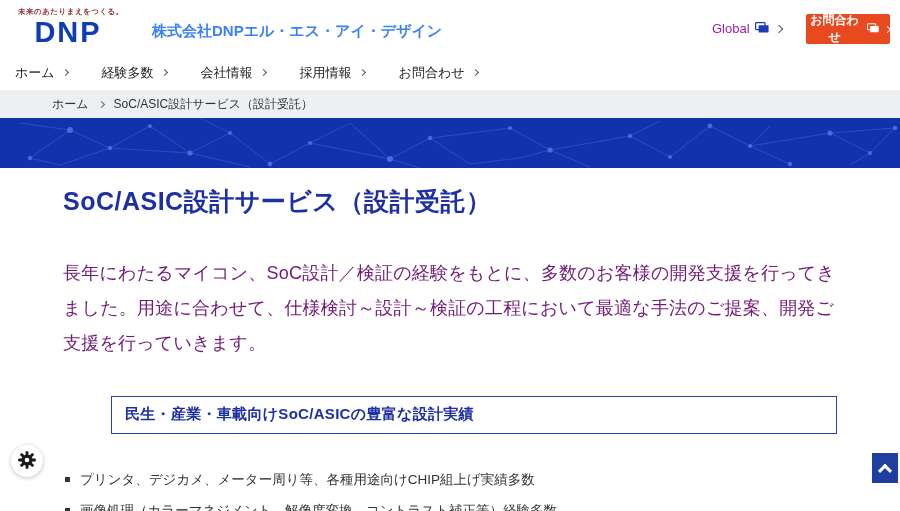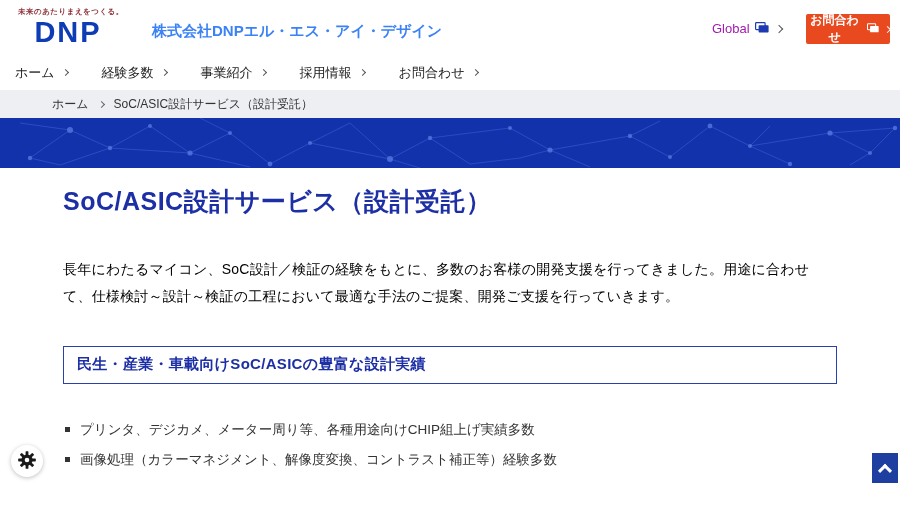--- a/index.html
+++ b/index.html
@@ -39,22 +39,22 @@
   .crumb-sep { display: inline-block; width: 5px; height: 5px; border-top: 1.3px solid #666;
     border-right: 1.3px solid #666; transform: rotate(45deg); }
 
   
   .banner { position: absolute; top: 118px; left: 0; width: 900px; height: 50px; background: #1232ac; overflow: hidden; }
   .banner svg { display: block; width: 900px; height: 50px; }
 
   
   .content { position: absolute; top: 168px; left: 0; width: 900px; padding: 0 63px; background: #fff; }
   .page-title { margin-top: 17px; font-size: 25px; font-weight: bold; color: #1d2fa5; letter-spacing: 0.5px; }
-  .intro { margin-top: 38px; font-size: 14px; color: #000000; line-height: 1.95; letter-spacing: 0.2px; }
-  .section-box { margin-top: 35px; border: 1px solid #2b3fad; background: #fff; padding: 8px 13px 9px; }
+  .intro { margin-top: 38px; font-size: 18px; color: #701a75; line-height: 1.95; letter-spacing: 0.2px; }
+  .section-box { margin-top: 35px; border: 1px solid #2b3fad; background: #fff; padding: 8px 13px 9px; margin-left: 48px; }
   .section-box h2 { font-size: 15px; font-weight: bold; color: #1d2fa5; letter-spacing: 0.3px; }
   .bullet-list { margin-top: 36px; list-style: none; }
   .bullet-list li { position: relative; padding-left: 17px; font-size: 13.5px; color: #333; margin-bottom: 11px; line-height: 1.45; }
   .bullet-list li::before { content: ""; position: absolute; left: 2px; top: 7px; width: 5px; height: 5px; background: #333; }
   .section-box.second { margin-top: 42px; }
 
   
   .gear-fab { position: absolute; left: 11px; top: 445px; width: 32px; height: 32px; border-radius: 50%;
     background: #fff; box-shadow: 0 1px 4px rgba(0,0,0,0.25); display: flex; align-items: center;
     justify-content: center; cursor: pointer; border: none; }
@@ -101,21 +101,21 @@
   <nav class="nav">
     <div class="nav-item">
       <span>ホーム</span>
       <span class="chev"></span>
     </div>
     <div class="nav-item">
       <span>経験多数</span>
       <span class="chev"></span>
     </div>
     <div class="nav-item">
-      <span>事業紹介</span>
+      <span>会社情報</span>
       <span class="chev"></span>
     </div>
     <div class="nav-item">
       <span>採用情報</span>
       <span class="chev"></span>
     </div>
     <div class="nav-item">
       <span>お問合わせ</span>
       <span class="chev"></span>
     </div>

